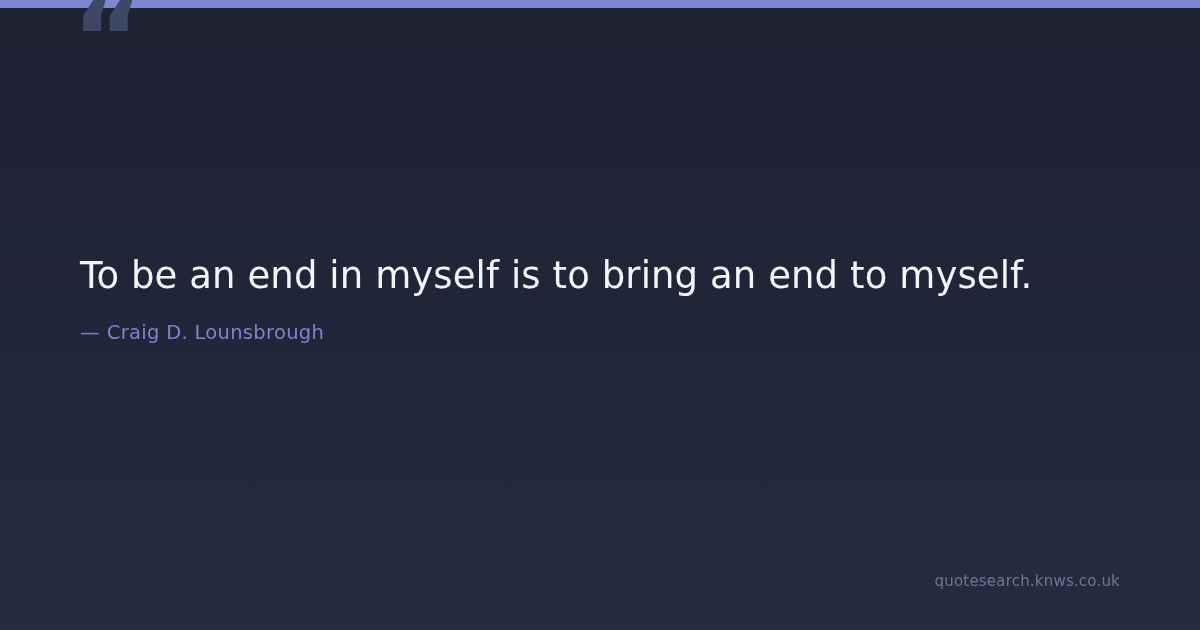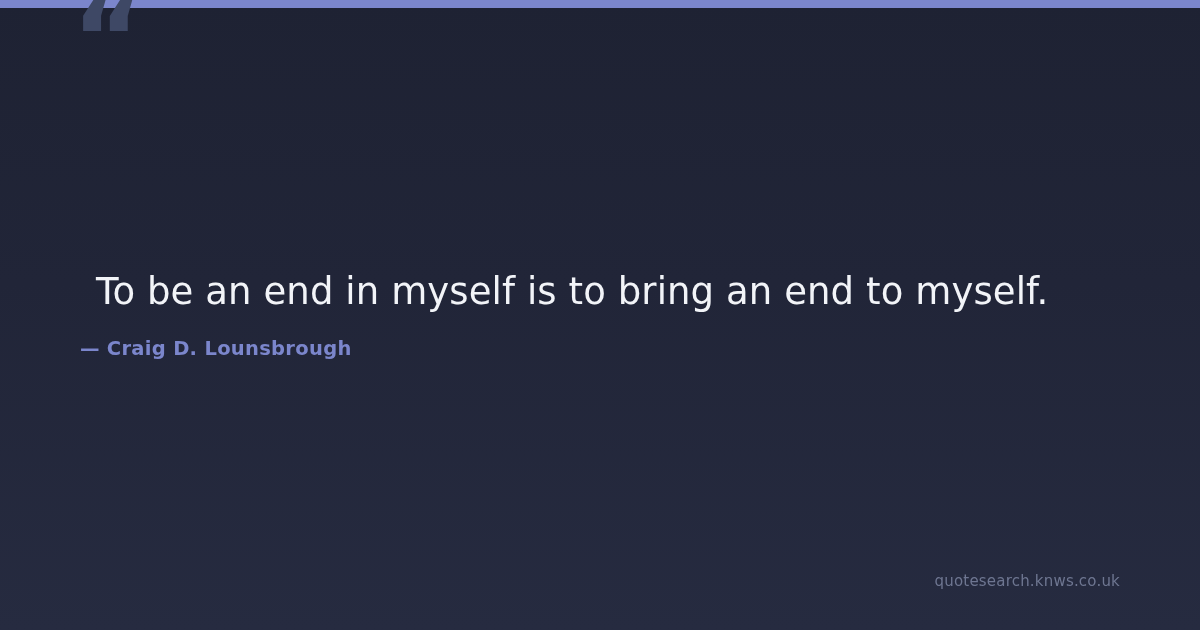--- a/index.html
+++ b/index.html
@@ -45,33 +45,33 @@
 
   
   .quote-body {
     position: absolute;
     left: 80px;
     right: 80px;
     top: 252px;
   }
 
   .quote-text {
-    margin: 16px;
+    margin: 0;
     color: #f2f4f8;
     font-size: 37px;
     font-weight: 400;
     line-height: 1.28;
     letter-spacing: 0.1px;
   }
 
   .quote-attribution {
     margin: 22px 0 0 0;
     color: #7b86cc;
     font-size: 19.5px;
-    font-weight: 700;
+    font-weight: 400;
     letter-spacing: 0.3px;
     white-space: nowrap;
   }
 
   .attribution-dash {
     display: inline-block;
     margin-right: 7px;
   }
 
   

